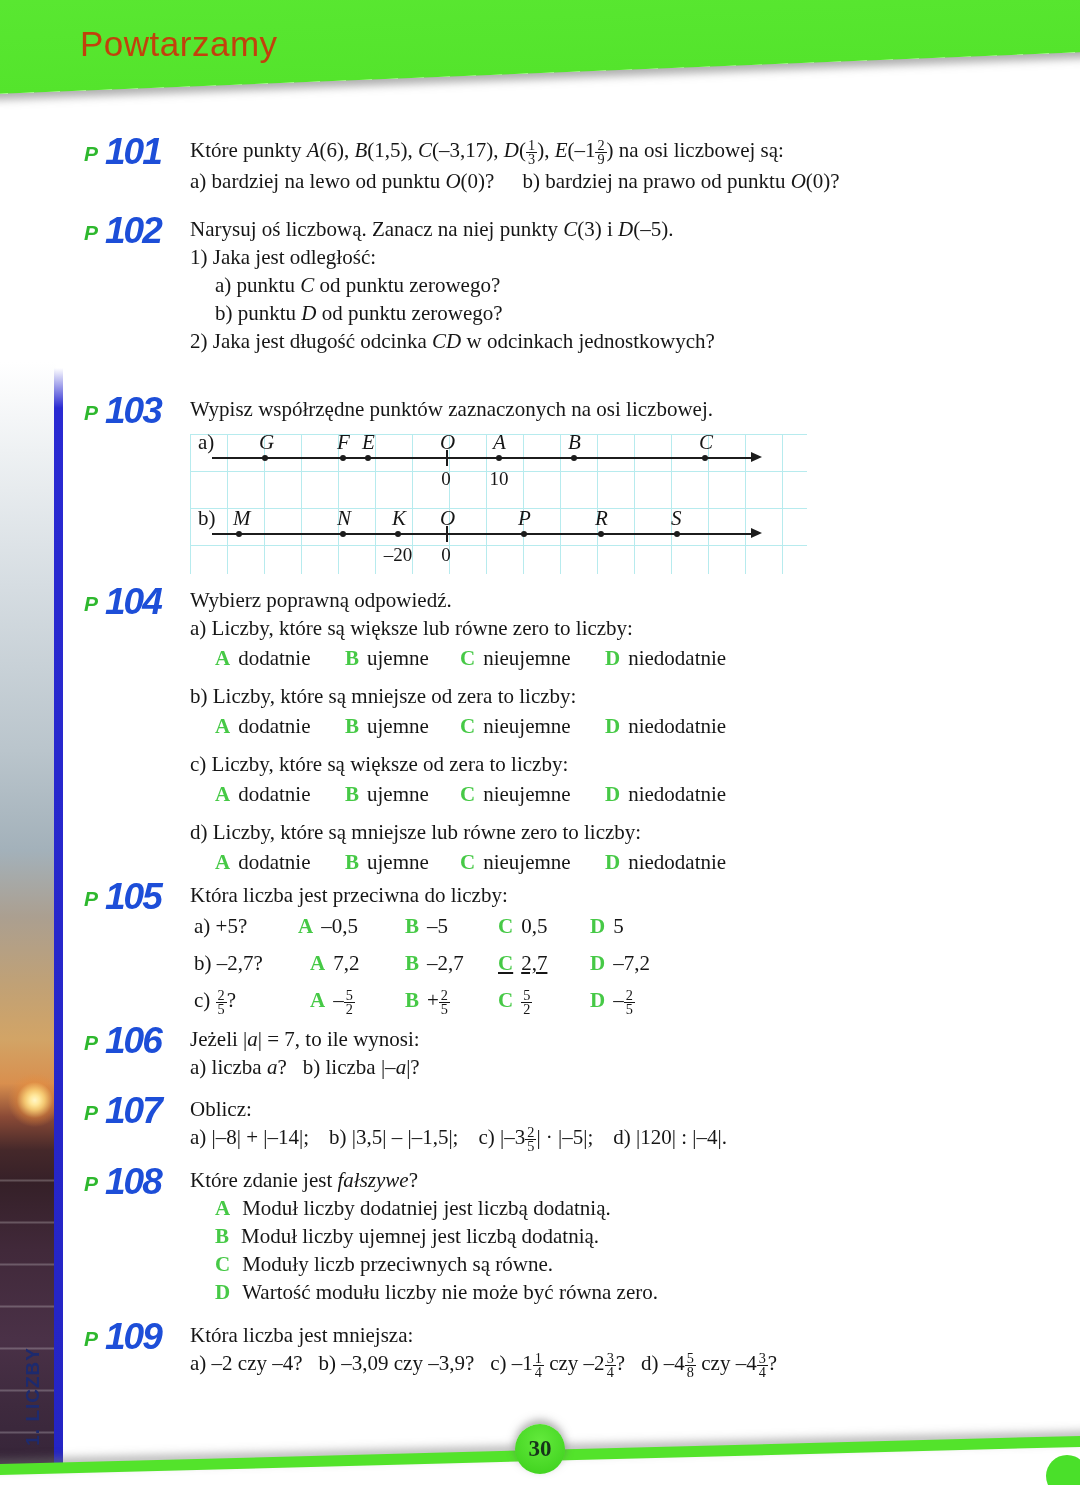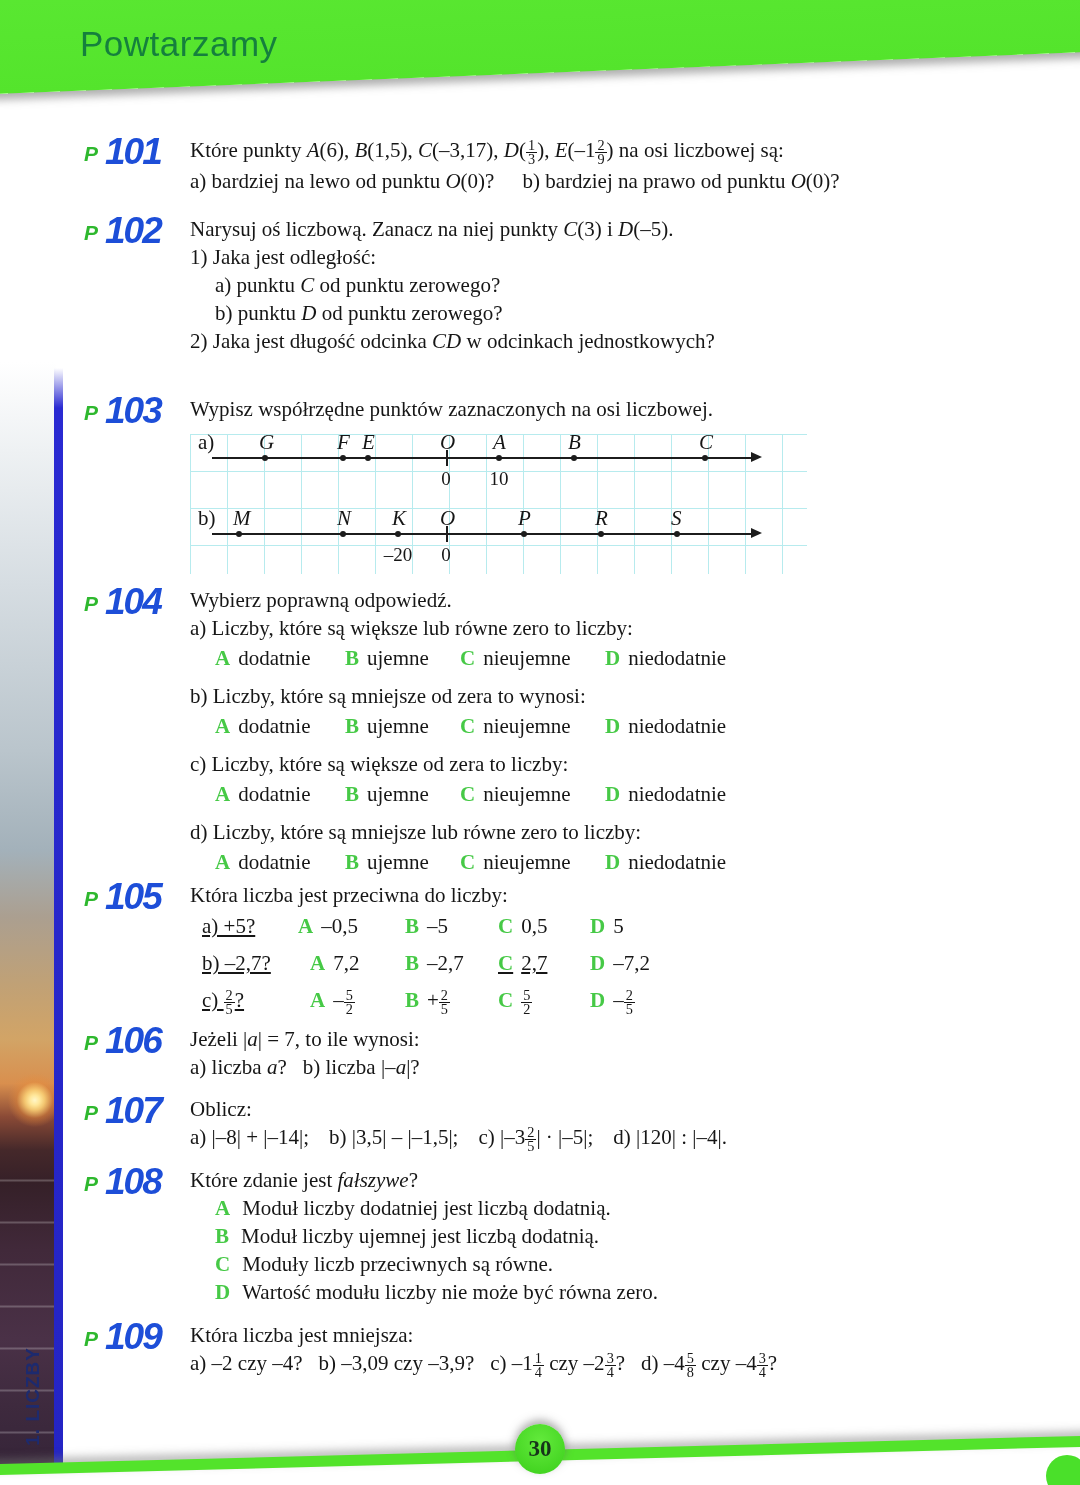--- a/index.html
+++ b/index.html
@@ -5,21 +5,21 @@
   html,body{margin:0;padding:0;}
   body{width:1080px;height:1485px;background:#ffffff;position:relative;overflow:hidden;
        font-family:"Liberation Serif",serif;color:#161616;}
   .page{position:absolute;inset:0;overflow:hidden;}
 
   
   .header-band{position:absolute;left:-24px;top:-77px;width:1128px;height:150px;
     background:linear-gradient(180deg,#5ce934 0%,#54e42c 100%);
     transform:rotate(-2.2deg);box-shadow:0 6px 9px rgba(110,110,110,.55);z-index:3;}
   .header-title{position:absolute;left:80px;top:24px;z-index:4;margin:0;
-    font:normal 35px "Liberation Sans",sans-serif;color:#15803d;letter-spacing:.5px;}
+    font:normal 35px "Liberation Sans",sans-serif;color:#c2410c;letter-spacing:.5px;}
 
   
   .sidebar-photo{position:absolute;left:0;top:362px;width:56px;height:1110px;z-index:2;
     background-image:
       radial-gradient(circle at 62% 66.5%, #fff6c8 0px, #ffe79a 5px, rgba(255,214,120,.85) 10px, rgba(230,140,60,.45) 18px, rgba(230,140,60,0) 27px),
       linear-gradient(180deg,
         #ffffff 0%, #eef1f3 8%, #d6dde2 20%, #bac5cc 35%, #a3b1ba 44%,
         #ab9f90 50%, #c0a176 56%, #d2a466 61%, #d98f4e 65%, #8a4a36 68%,
         #45282a 71%, #352028 74%, #41293a 80%, #4a3147 88%, #3e2a3e 94%, #352438 100%);}
   .sidebar-streaks{position:absolute;left:0;top:72%;width:100%;height:28%;opacity:.5;
@@ -51,21 +51,21 @@
   .sp{display:inline-block;height:1px;}
   .fr{display:inline-block;text-align:center;vertical-align:-0.5em;line-height:.95;font-size:.68em;}
   .fr .n{display:block;border-bottom:1.4px solid currentColor;padding:0 2px;}
   .fr .d{display:block;padding:0 2px;}
 
   .oletter{color:#46c946;font-weight:700;margin-right:8px;font-family:"Liberation Serif",serif;}
   .optrow{position:relative;height:29px;margin-top:2px;}
   .optrow + .prow{margin-top:9px;}
   .opt{position:absolute;top:0;white-space:nowrap;}
   .qoptrow{position:relative;height:34px;margin-top:3px;}
-  .qoptrow .q{position:absolute;left:12px;top:0;white-space:nowrap;text-decoration:underline;}
+  .qoptrow .q{position:absolute;left:4px;top:0;white-space:nowrap;}
   .lrow{padding-left:25px;}
   .lrow .oletter{margin-right:12px;}
 
   
   .figure{position:relative;width:617px;height:140px;margin-top:11px;background-color:#fff;
     background-image:linear-gradient(#b7ebee 1px,transparent 1px),linear-gradient(90deg,#b7ebee 1px,transparent 1px);
     background-size:37px 37px;}
   .axis{position:absolute;left:0;width:100%;height:0;}
   .axlabel{position:absolute;left:8px;top:-30px;font-size:21px;}
   .axline{position:absolute;left:22px;top:-1px;width:542px;height:2px;background:#1c1c1c;}
@@ -173,21 +173,21 @@
         </div>
         <div class="pbody">
           <div class="prow">Wybierz poprawną odpowiedź.</div>
           <div class="prow">a) Liczby, które są większe lub równe zero to liczby:</div>
           <div class="optrow">
             <span class="opt" style="left: 25px;"><b class="oletter">A</b><span class="otext">dodatnie</span></span>
             <span class="opt" style="left: 155px;"><b class="oletter">B</b><span class="otext">ujemne</span></span>
             <span class="opt" style="left: 270px;"><b class="oletter">C</b><span class="otext">nieujemne</span></span>
             <span class="opt" style="left: 415px;"><b class="oletter">D</b><span class="otext">niedodatnie</span></span>
           </div>
-          <div class="prow">b) Liczby, które są mniejsze od zera to wynosi:</div>
+          <div class="prow">b) Liczby, które są mniejsze od zera to liczby:</div>
           <div class="optrow">
             <span class="opt" style="left: 25px;"><b class="oletter">A</b><span class="otext">dodatnie</span></span>
             <span class="opt" style="left: 155px;"><b class="oletter">B</b><span class="otext">ujemne</span></span>
             <span class="opt" style="left: 270px;"><b class="oletter">C</b><span class="otext">nieujemne</span></span>
             <span class="opt" style="left: 415px;"><b class="oletter">D</b><span class="otext">niedodatnie</span></span>
           </div>
           <div class="prow">c) Liczby, które są większe od zera to liczby:</div>
           <div class="optrow">
             <span class="opt" style="left: 25px;"><b class="oletter">A</b><span class="otext">dodatnie</span></span>
             <span class="opt" style="left: 155px;"><b class="oletter">B</b><span class="otext">ujemne</span></span>

